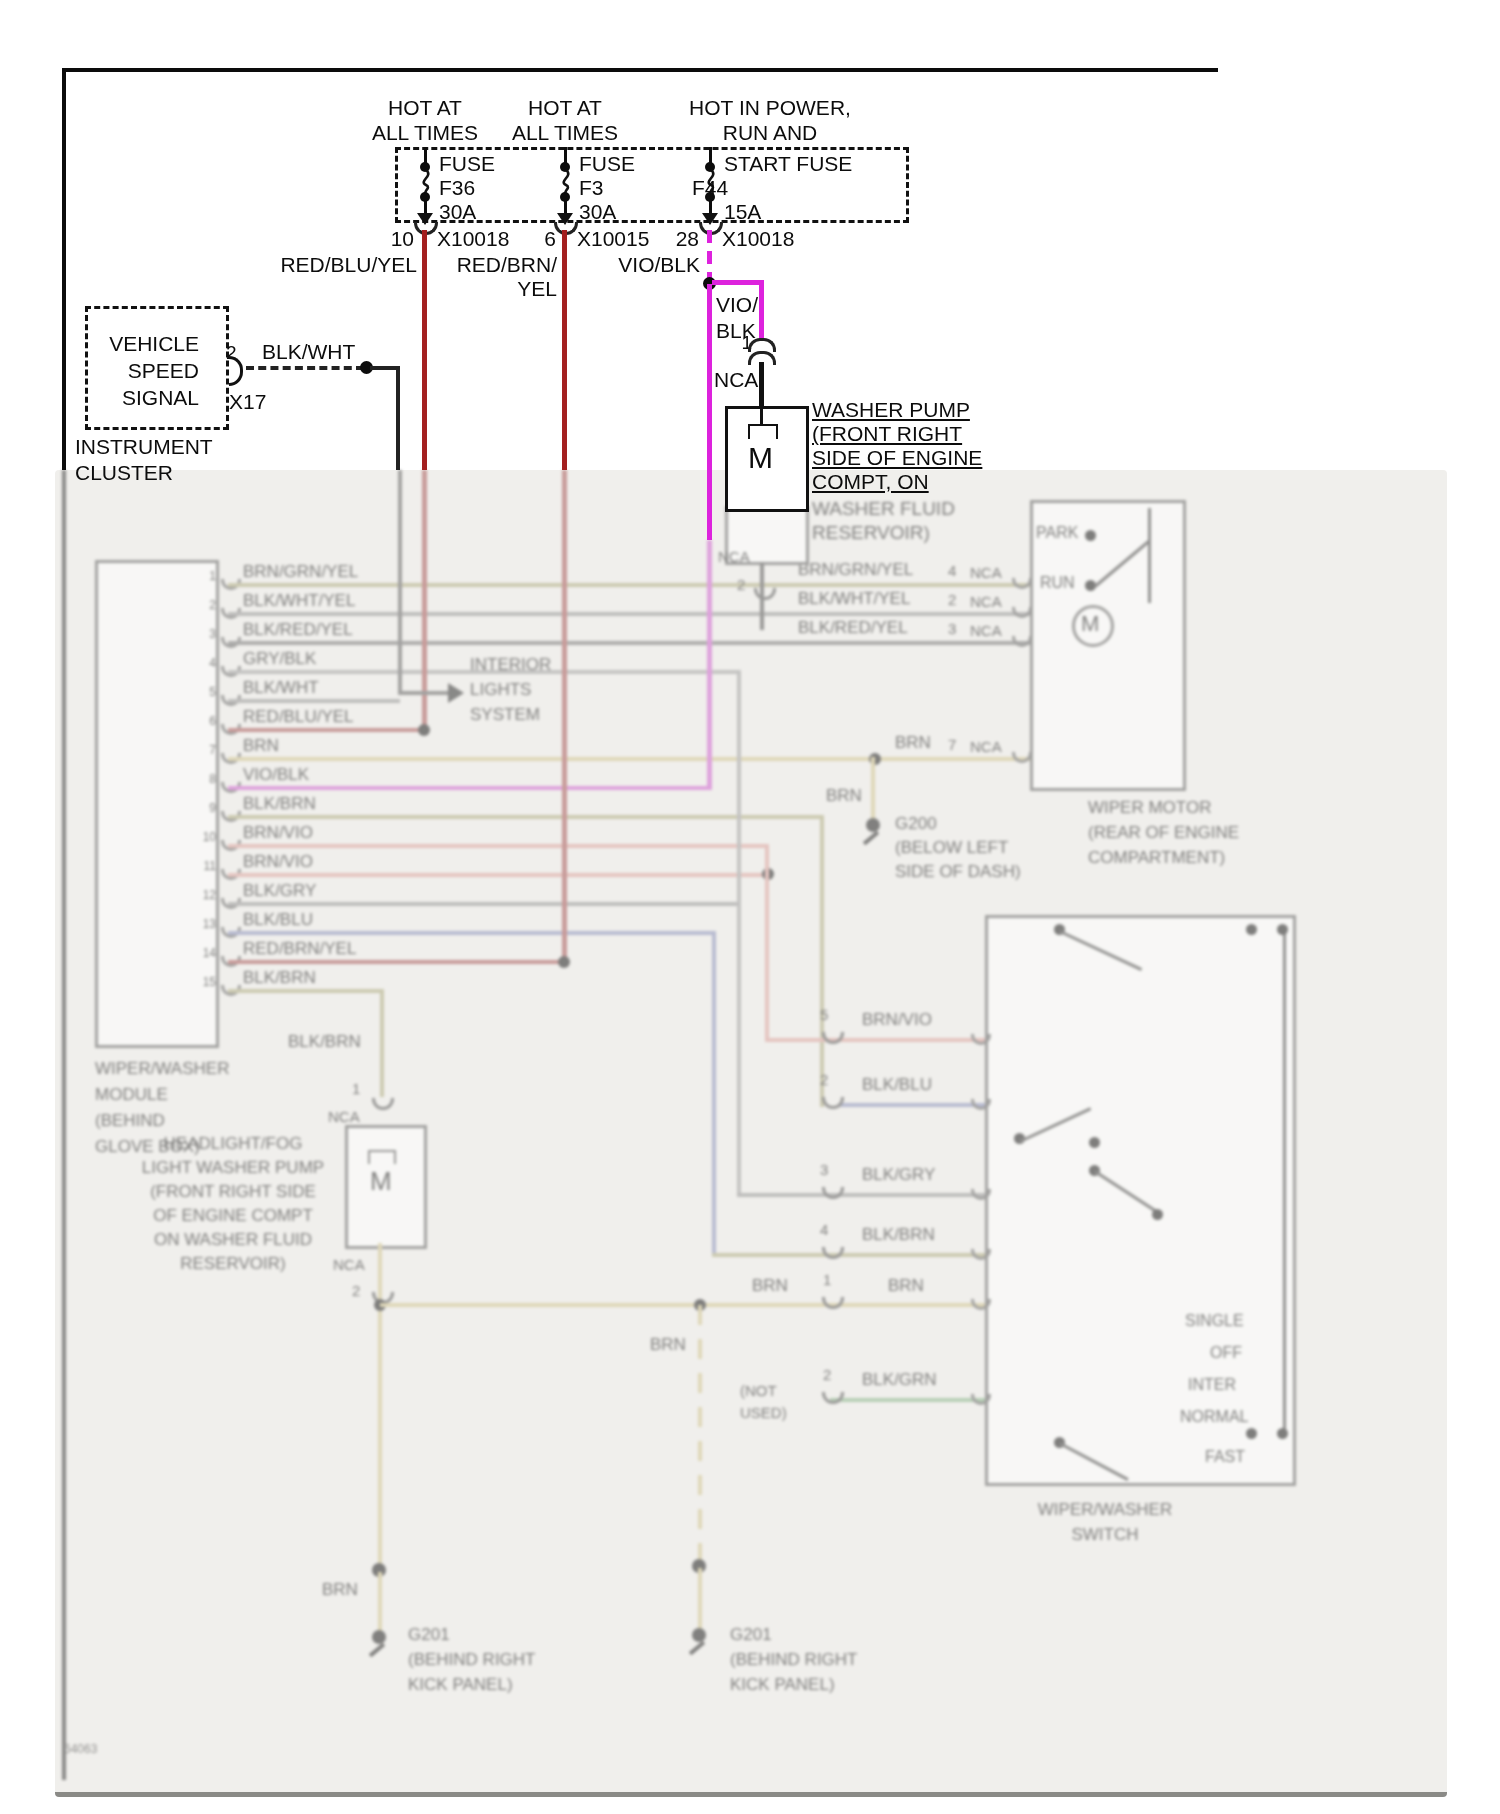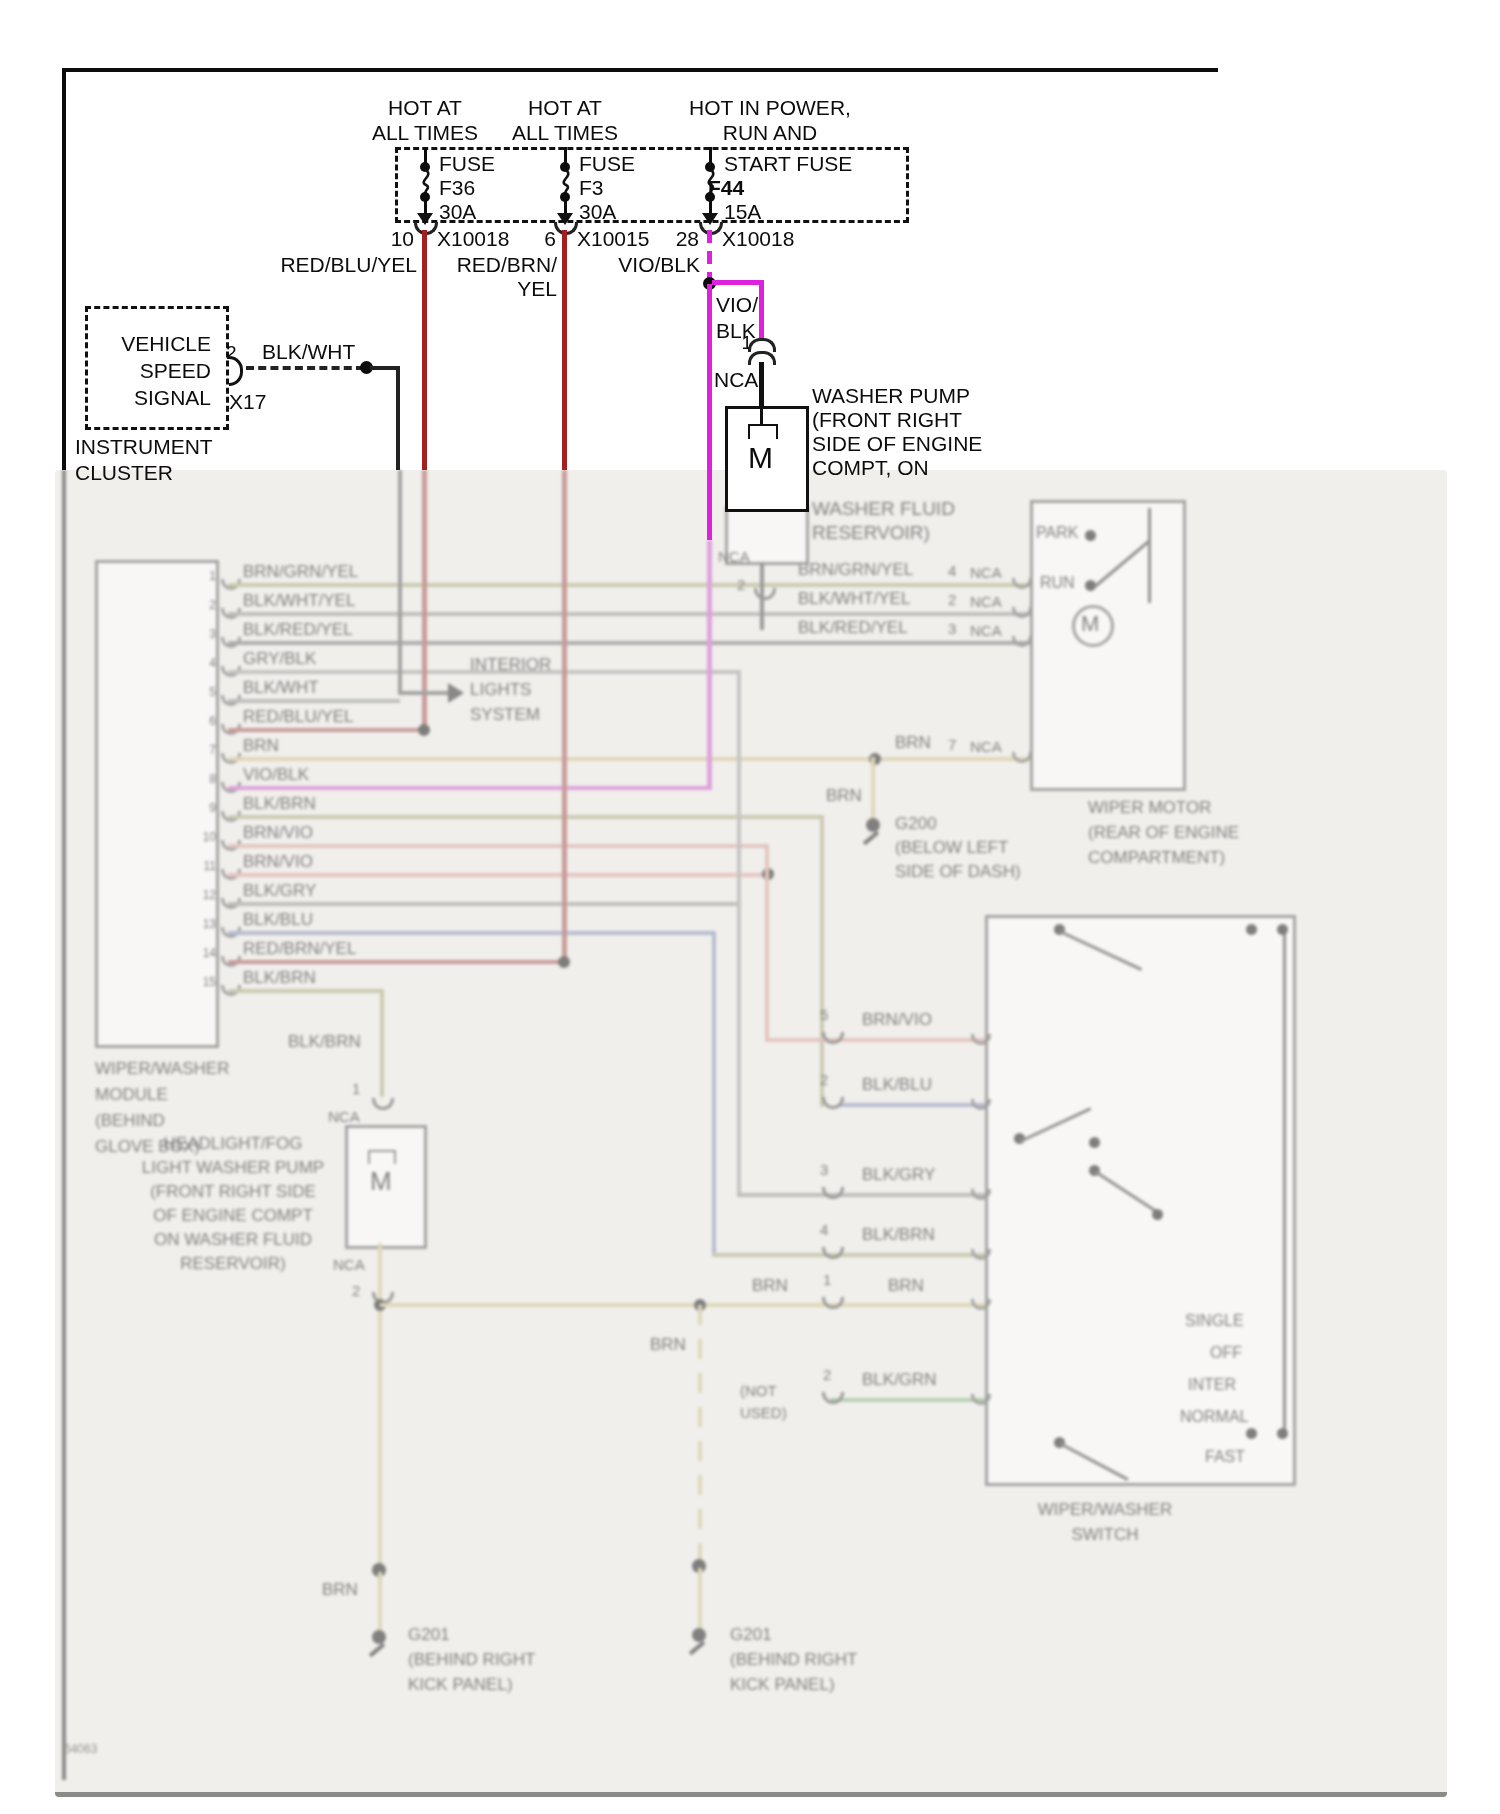--- a/index.html
+++ b/index.html
@@ -337,21 +337,21 @@
     <div class="w" style="left:709px;top:147px;width:3px;height:17px;background:#0c0c0c;"></div>
     <div class="dot" style="left:705px;top:162px;width:10px;height:10px;"></div>
     <svg style="left:702px;top:170px;" width="18" height="26" viewBox="0 0 18 26">
         <path d="M9 0 C 17 6, 1 11, 9 15 C 15 18, 5 21, 9 26" stroke="#111" stroke-width="2.6" fill="none"></path>
       </svg>
     <div class="dot" style="left:705px;top:192px;width:10px;height:10px;"></div>
     <div class="w" style="left:709px;top:200px;width:3px;height:14px;background:#0c0c0c;"></div>
     <div class="arrow-d" style="left:702px;top:213px;"></div>
     <div class="arc" style="left:699px;top:222px;width:18px;height:10px;"></div>
     <div class="t" style="left:724px;top:152px;">START FUSE</div>
-    <div class="t" style="left:708px;top:176px;font-weight:bold;">F44</div>
+    <div class="t" style="left:692px;top:176px;">F44</div>
     <div class="t" style="left:724px;top:200px;">15A</div>
     <div class="t r" style="left:637px;top:227px;width:62px;">28</div>
     <div class="t" style="left:722px;top:227px;">X10018</div>
     <div class="t r" style="left:550px;top:253px;width:150px;">VIO/BLK</div>
 
     <div class="w" style="left:707px;top:230px;width:5px;height:13px;background:#dd22dd;"></div>
     <div class="w" style="left:707px;top:251px;width:5px;height:13px;background:#dd22dd;"></div>
     <div class="w" style="left:707px;top:272px;width:5px;height:10px;background:#dd22dd;"></div>
     <div class="dot" style="left:703px;top:277px;width:13px;height:13px;"></div>
     <div class="w" style="left:707px;top:284px;width:5px;height:256px;background:#dd22dd;"></div>
@@ -362,27 +362,27 @@
     <div class="t r" style="left:722px;top:332px;width:30px;font-size:19px;">1</div>
     <div class="arcd" style="left:748px;top:338px;width:22px;height:11px;"></div>
     <div class="arcd" style="left:748px;top:351px;width:22px;height:11px;"></div>
     <div class="t" style="left:714px;top:368px;">NCA</div>
     <div class="w" style="left:759px;top:362px;width:5px;height:44px;background:#111;"></div>
 
     <div class="box solid" style="left:725px;top:406px;width:78px;height:100px;"></div>
     <div class="w" style="left:760px;top:406px;width:3px;height:18px;background:#111;"></div>
     <div class="w" style="left:748px;top:424px;width:26px;height:13px;border:2.5px solid #111;border-bottom:none;background:transparent;"></div>
     <div class="t" style="left:748px;top:440px;font-size:30px;">M</div>
-    <div class="t" style="left:812px;top:384px;line-height:24px;">WASHER PUMP
+    <div class="t" style="left:812px;top:398px;line-height:24px;text-decoration:underline;">WASHER PUMP
 (FRONT RIGHT
 SIDE OF ENGINE
 COMPT, ON</div>
 
     <div class="box dash" style="left:85px;top:306px;width:138px;height:118px;background:transparent;"></div>
-    <div class="t r" style="left:99px;top:330px;width:112px;line-height:27px;">VEHICLE
+    <div class="t r" style="left:87px;top:330px;width:112px;line-height:27px;">VEHICLE
 SPEED
 SIGNAL</div>
     <div class="t" style="left:226px;top:342px;font-size:19px;">2</div>
     <div class="arcr" style="left:229px;top:356px;width:11px;height:24px;"></div>
     <div class="t" style="left:229px;top:390px;">X17</div>
     <div class="t" style="left:262px;top:340px;">BLK/WHT</div>
     <div class="w" style="left:246px;top:366px;width:118px;height:0;border-top:4px dashed #222;"></div>
     <div class="dot" style="left:360px;top:361px;width:13px;height:13px;"></div>
     <div class="w" style="left:370px;top:366px;width:30px;height:4px;background:#222;"></div>
     <div class="w" style="left:396px;top:366px;width:4px;height:104px;background:#222;"></div>

